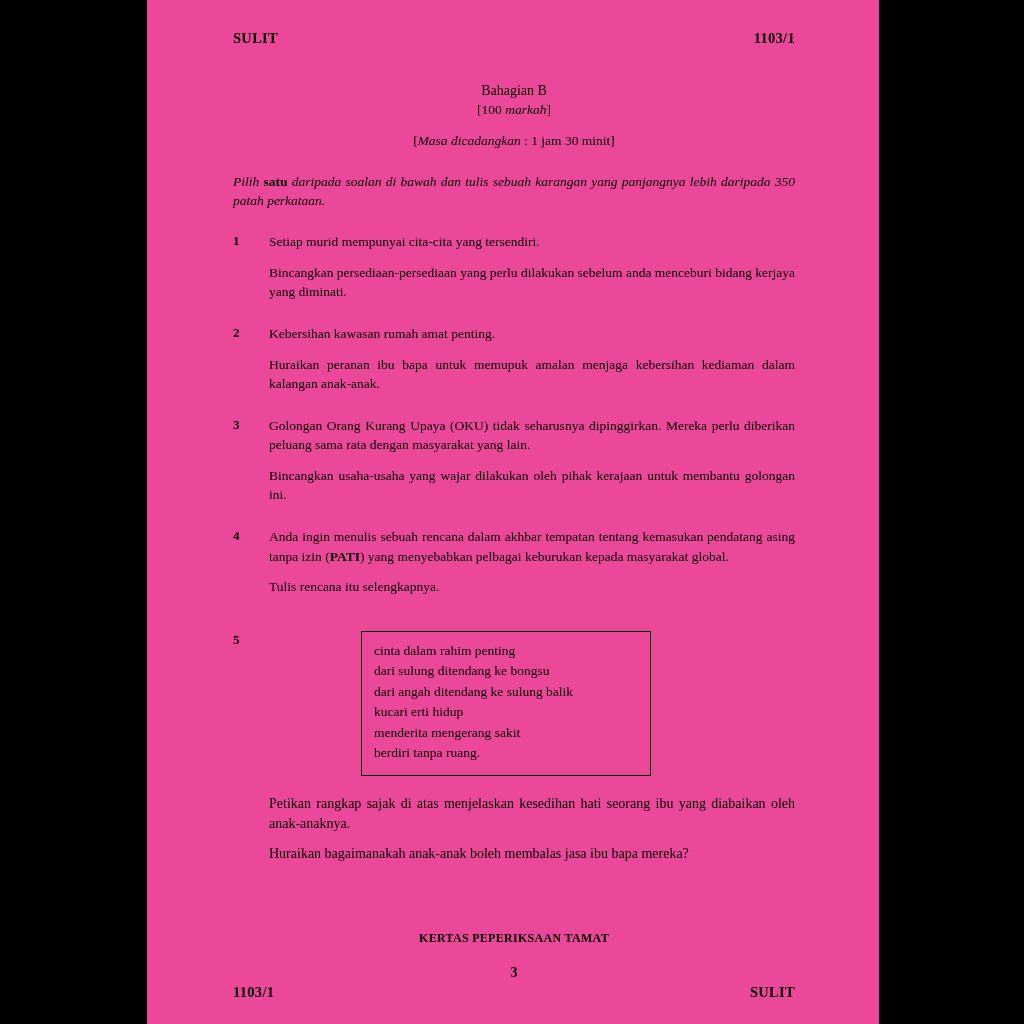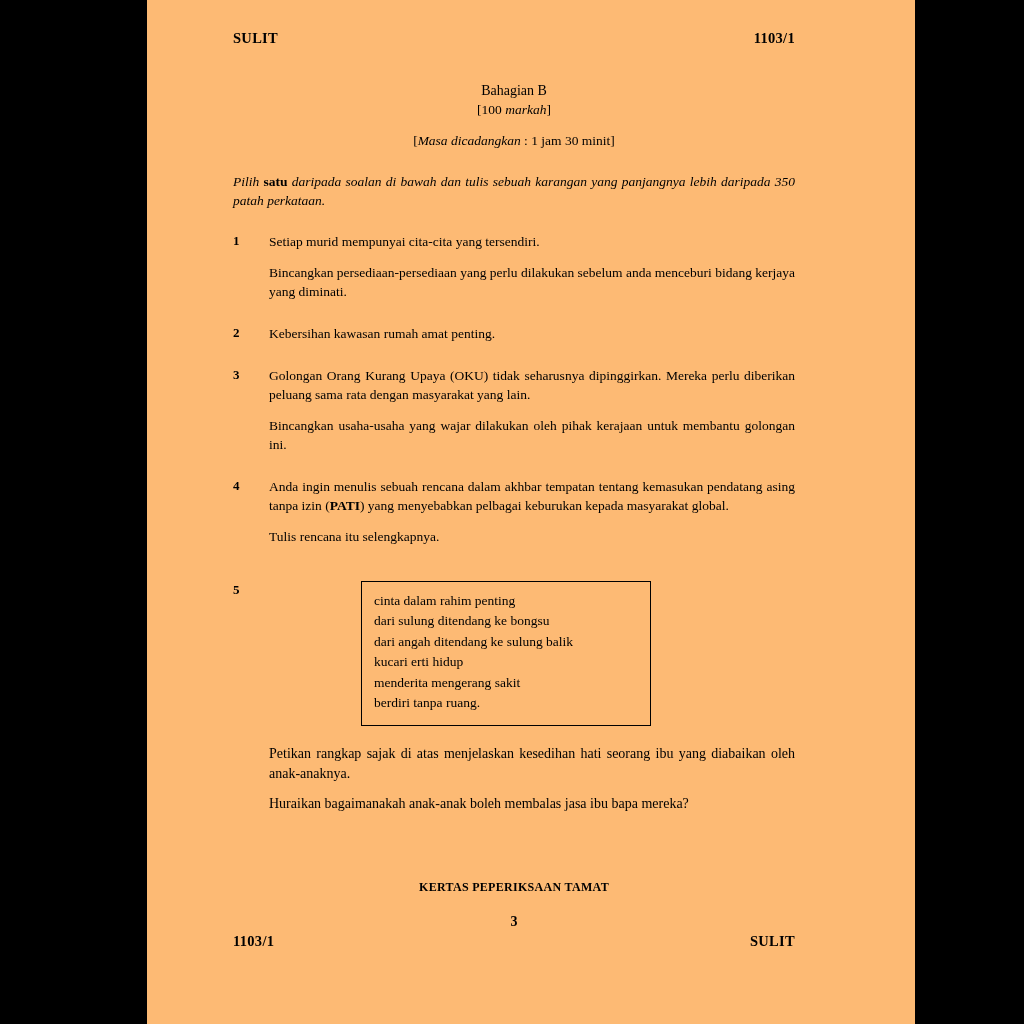--- a/index.html
+++ b/index.html
@@ -12,22 +12,21 @@
   }
   body {
     font-family: "Liberation Serif", serif;
   }
   .page {
     position: absolute;
     left: 147px;
     top: 0;
     width: 732px;
     height: 1024px;
-    background: #fdba74;
-    padding-left: 36px;
+    background: #ec4899;
   }
   .content {
     position: absolute;
     left: 86px;
     top: 30px;
     width: 562px;
     height: 964px;
     color: #000000;
   }
   .header-row {
@@ -160,20 +159,21 @@
       <div class="q-body">
         <p class="q-para">Setiap murid mempunyai cita-cita yang tersendiri.</p>
         <p class="q-para">Bincangkan persediaan-persediaan yang perlu dilakukan sebelum anda menceburi bidang kerjaya yang diminati.</p>
       </div>
     </div>
 
     <div class="q">
       <div class="q-num">2</div>
       <div class="q-body">
         <p class="q-para">Kebersihan kawasan rumah amat penting.</p>
+        <p class="q-para">Huraikan peranan ibu bapa untuk memupuk amalan menjaga kebersihan kediaman dalam kalangan anak-anak.</p>
       </div>
     </div>
 
     <div class="q">
       <div class="q-num">3</div>
       <div class="q-body">
         <p class="q-para">Golongan Orang Kurang Upaya (OKU) tidak seharusnya dipinggirkan. Mereka perlu diberikan peluang sama rata dengan masyarakat yang lain.</p>
         <p class="q-para">Bincangkan usaha-usaha yang wajar dilakukan oleh pihak kerajaan untuk membantu golongan ini.</p>
       </div>
     </div>

